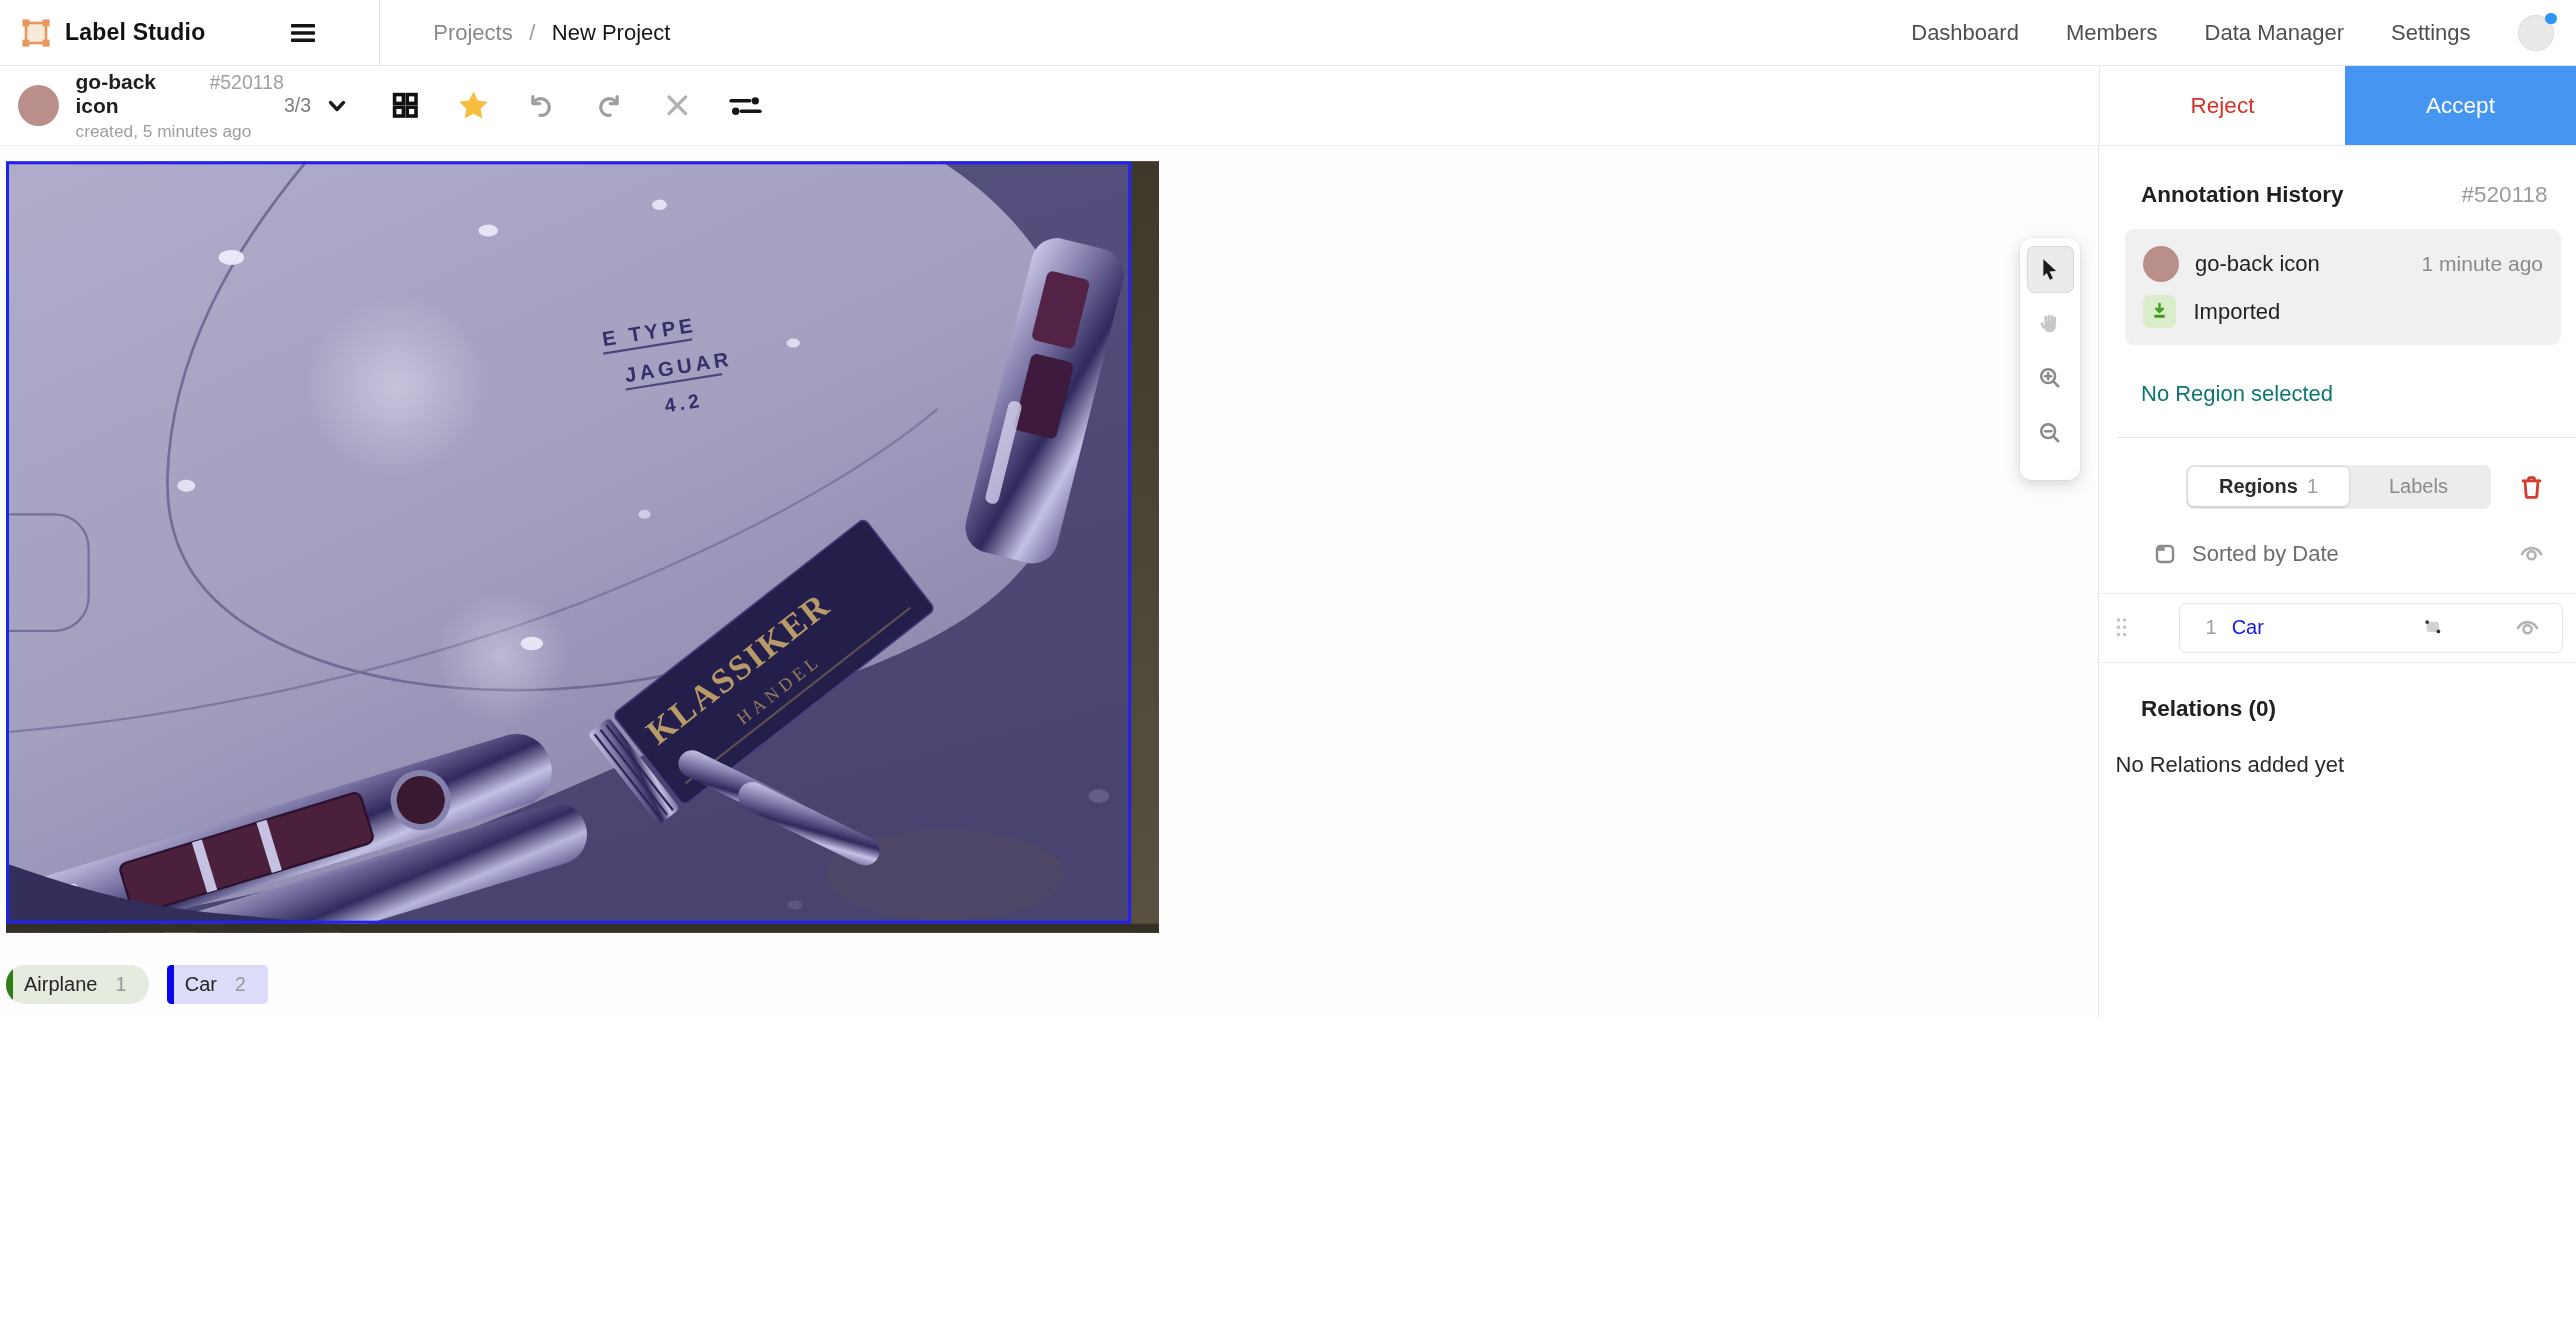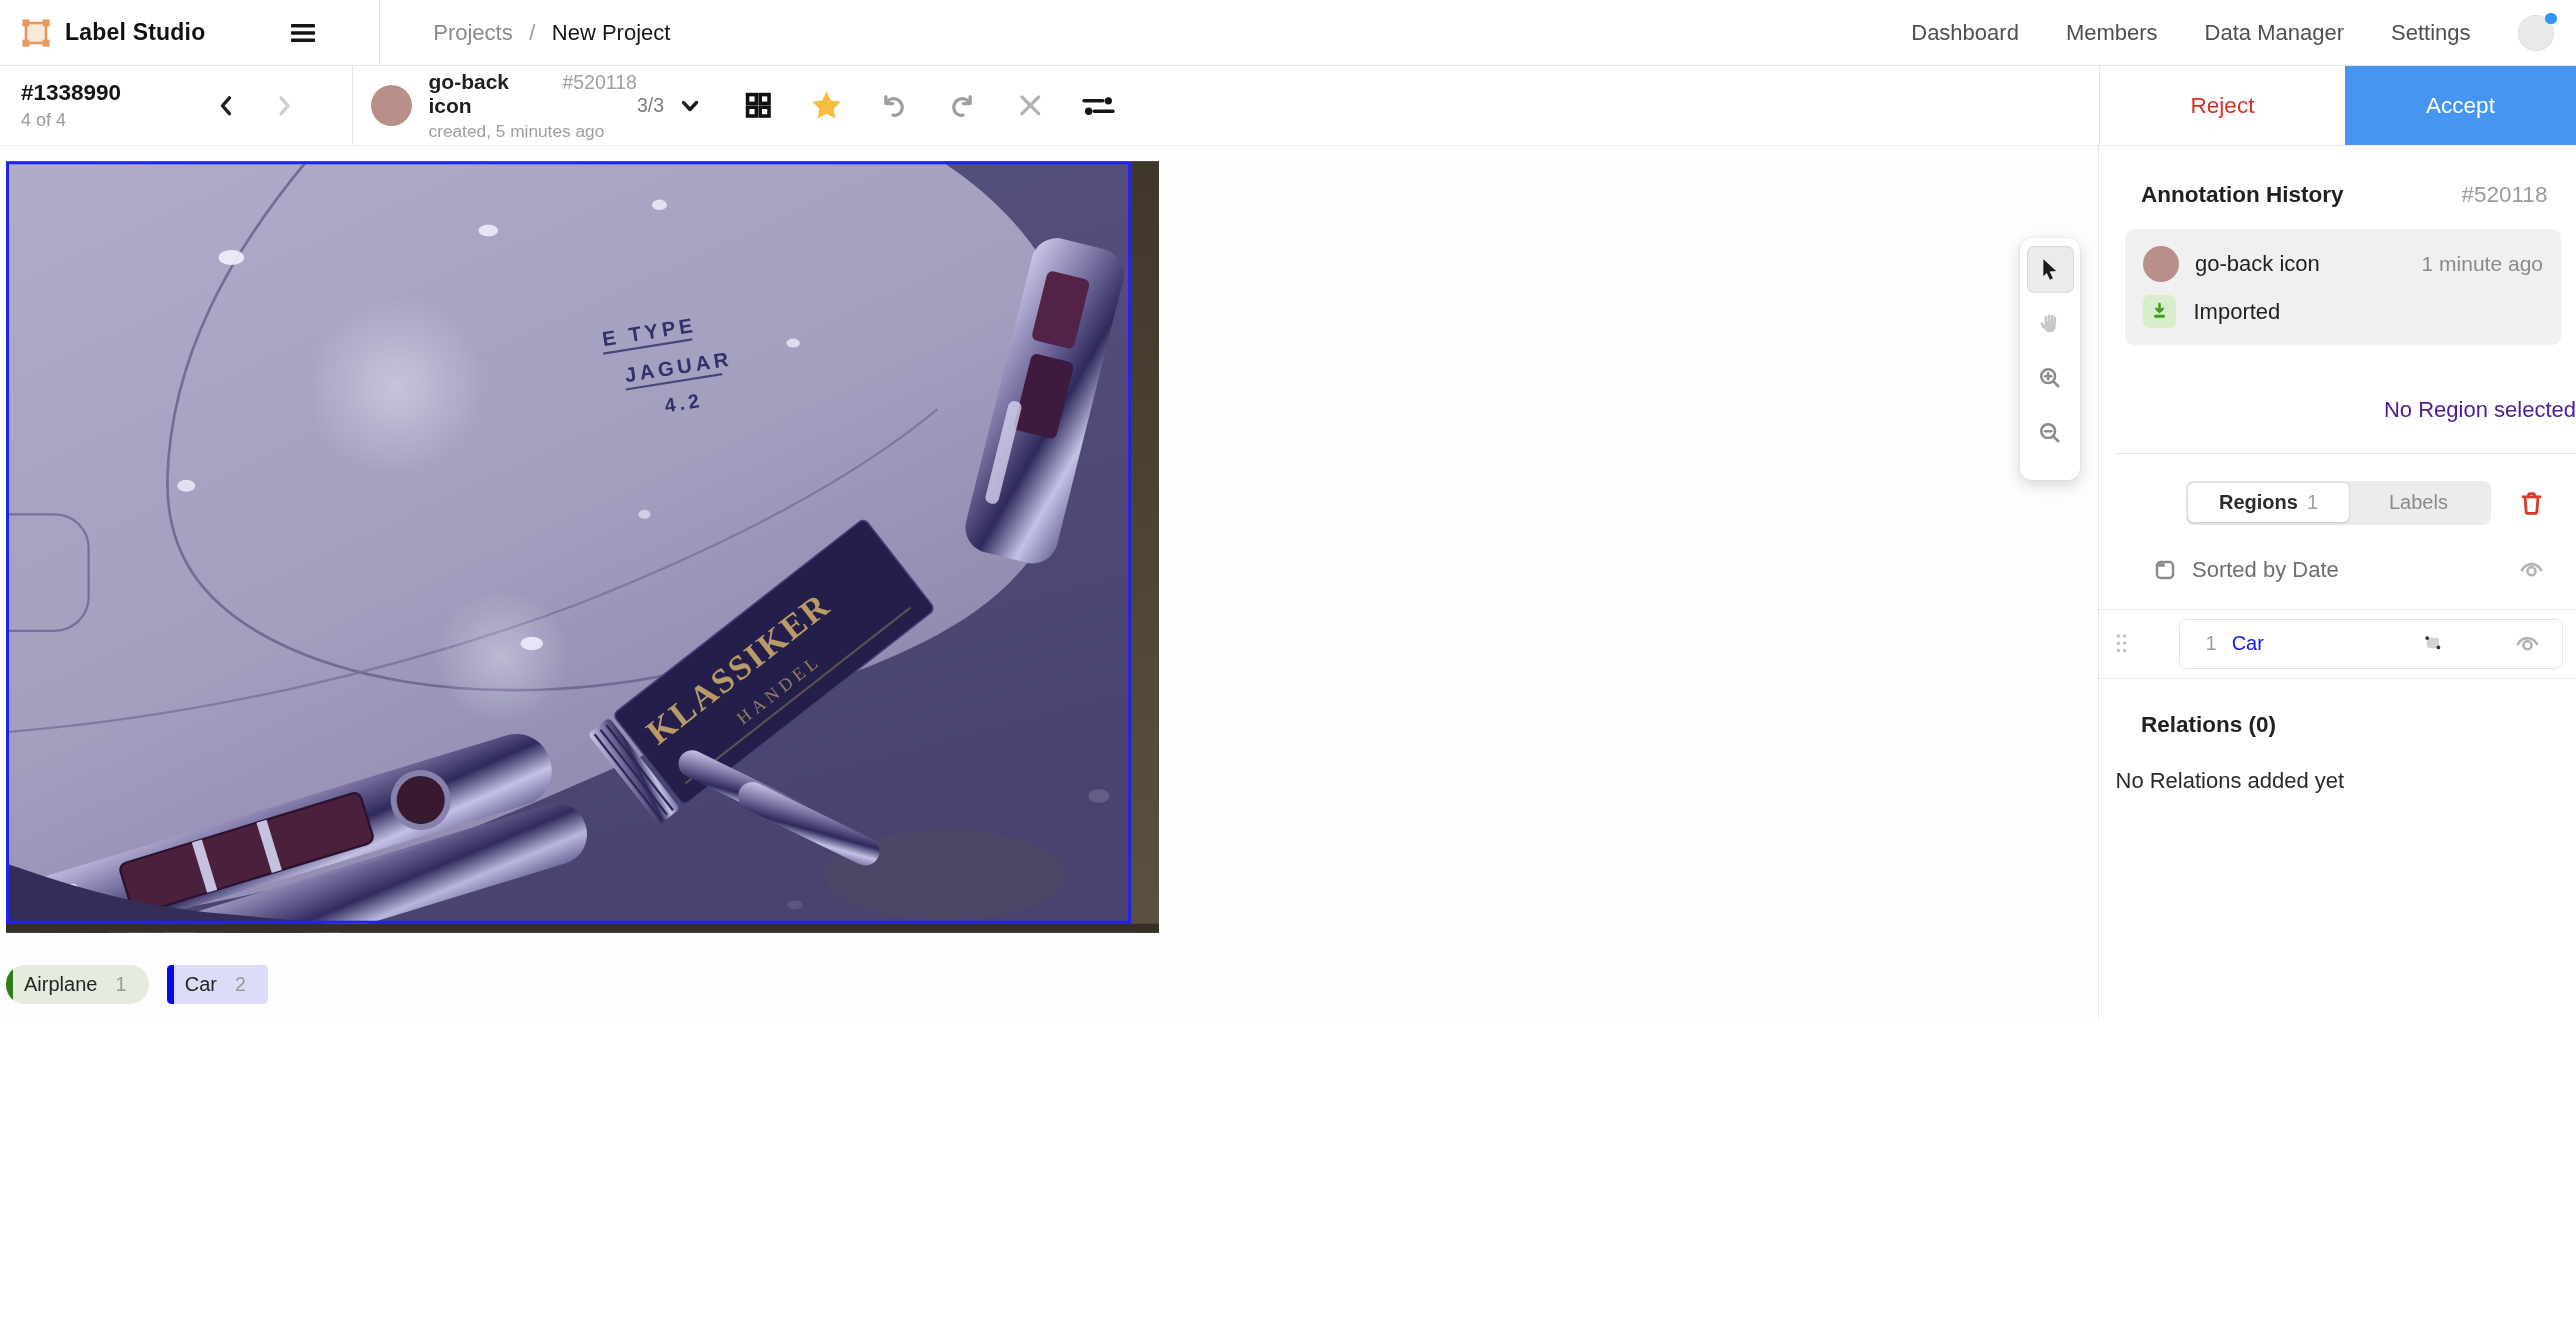--- a/index.html
+++ b/index.html
@@ -81,21 +81,21 @@
   .panel-title { font-size:22.5px; font-weight:700; color:#202020; }
   .panel-ann-id { margin-left:auto; font-size:22.5px; color:#9b9b9b; }
   .history-card { margin:21px 15px 0 25.5px; background:#f0f0f0; border-radius:9px; padding:16.5px 18px; }
   .hist-row { display:flex; align-items:center; cursor:pointer; }
   .hist-avatar { width:36px; height:36px; border-radius:50%; background:#b98f89; flex:0 0 36px; }
   .hist-author { margin-left:16.5px; font-size:22px; color:#1f1f1f; }
   .hist-time { margin-left:auto; font-size:21px; color:#8a8a8a; }
   .hist-row2 { display:flex; align-items:center; margin-top:13.5px; }
   .import-badge { width:33px; height:33px; border-radius:6.8px; background:#d9edcb; display:flex; align-items:center; justify-content:center; }
   .hist-status { margin-left:18px; font-size:22px; color:#1f1f1f; }
-  .selection-hint { margin:52px 0 0 42px; font-size:22px; color:#4c1d95;text-align:right; }
+  .selection-hint { margin:36px 0 0 42px; font-size:22px; color:#0f766e; }
   .panel-divider { border-bottom:0.8px solid #e4e4e4; margin:30px 0 0 18px; }
   .tabs-row { display:flex; align-items:center; margin:27px 27px 0 39px;padding-left:48px; }
   .tab-pill { flex:1; height:44px; background:#ececec; border-radius:7.5px; display:flex; padding:2.3px; }
   .tab-seg { flex:1; display:flex; align-items:center; justify-content:center; gap:9px; font-size:20px; color:#8b8b8b; border-radius:6px; cursor:pointer; border:none; background:none; font-family:inherit; }
   .tab-seg.active { background:#fff; box-shadow:0 0.8px 3px rgba(0,0,0,.18); color:#2b2b2b; font-weight:600; flex:1.15; }
   .tab-count { color:#a0a0a0; font-weight:400; }
   .trash-btn { margin-left:22.5px; }
   .sorted-row { display:flex; align-items:center; gap:15px; margin:27px 27px 0 54px; }
   .sorted-label { font-size:22px; color:#6e6e6e; }
   .sorted-row .eye-btn { margin-left:auto; }
@@ -148,38 +148,20 @@
       <button class="nav-item">Members</button>
       <button class="nav-item">Data Manager</button>
       <button class="nav-item">Settings</button>
       <div class="avatar-top">
         <span class="notif-dot"></span>
       </div>
     </div>
   </header>
 
   <div class="taskbar">
-    <div class="task-left">
-      <div class="task-ids">
-        <span class="task-id">#1338990</span>
-        <span class="task-pos">4 of 4</span>
-      </div>
-      <div class="nav-arrows">
-        <button class="icon-btn">
-          <svg width="25.5" height="25.5" viewBox="0 0 24 24">
-              <polyline points="14.5,4.5 8,12 14.5,19.5" fill="none" stroke="#202020" stroke-width="3.2" stroke-linecap="round" stroke-linejoin="round"></polyline>
-            </svg>
-        </button>
-        <button class="icon-btn">
-          <svg width="25.5" height="25.5" viewBox="0 0 24 24">
-              <polyline points="9.5,4.5 16,12 9.5,19.5" fill="none" stroke="#cfcfcf" stroke-width="3.2" stroke-linecap="round" stroke-linejoin="round"></polyline>
-            </svg>
-        </button>
-      </div>
-    </div>
 
     <div class="ann-select">
       <div class="ann-avatar"></div>
       <div class="ann-texts">
         <div class="ann-line1">
           <span class="ann-author">go-back icon</span>
           <span class="ann-id">#520118</span>
         </div>
         <span class="ann-created">created, 5 minutes ago</span>
       </div>

